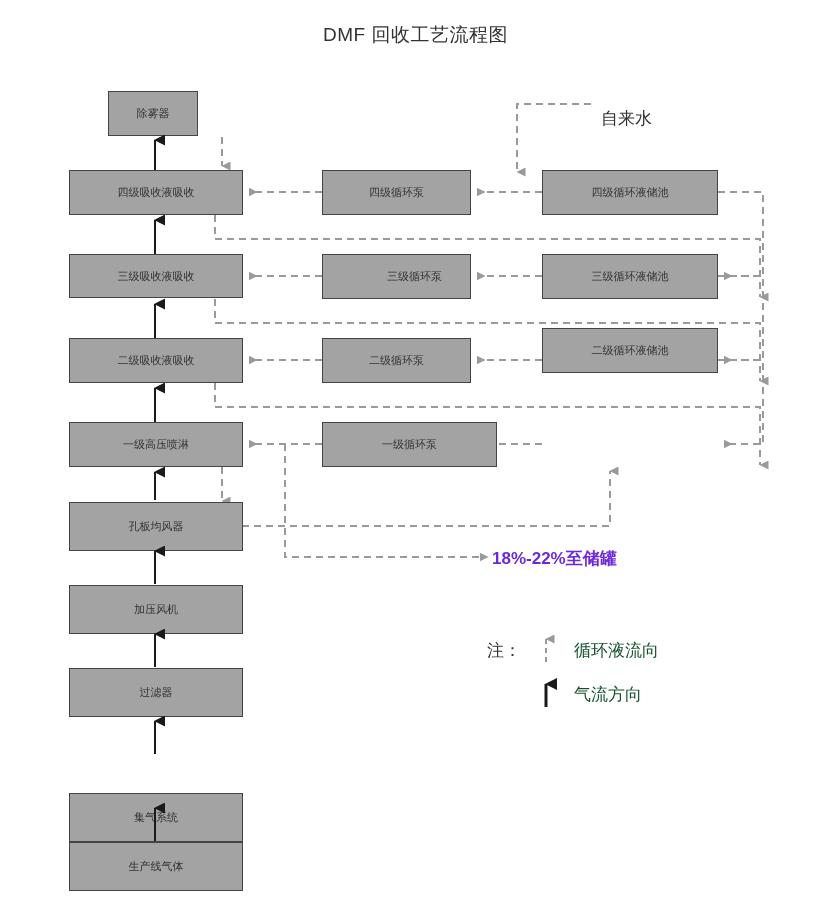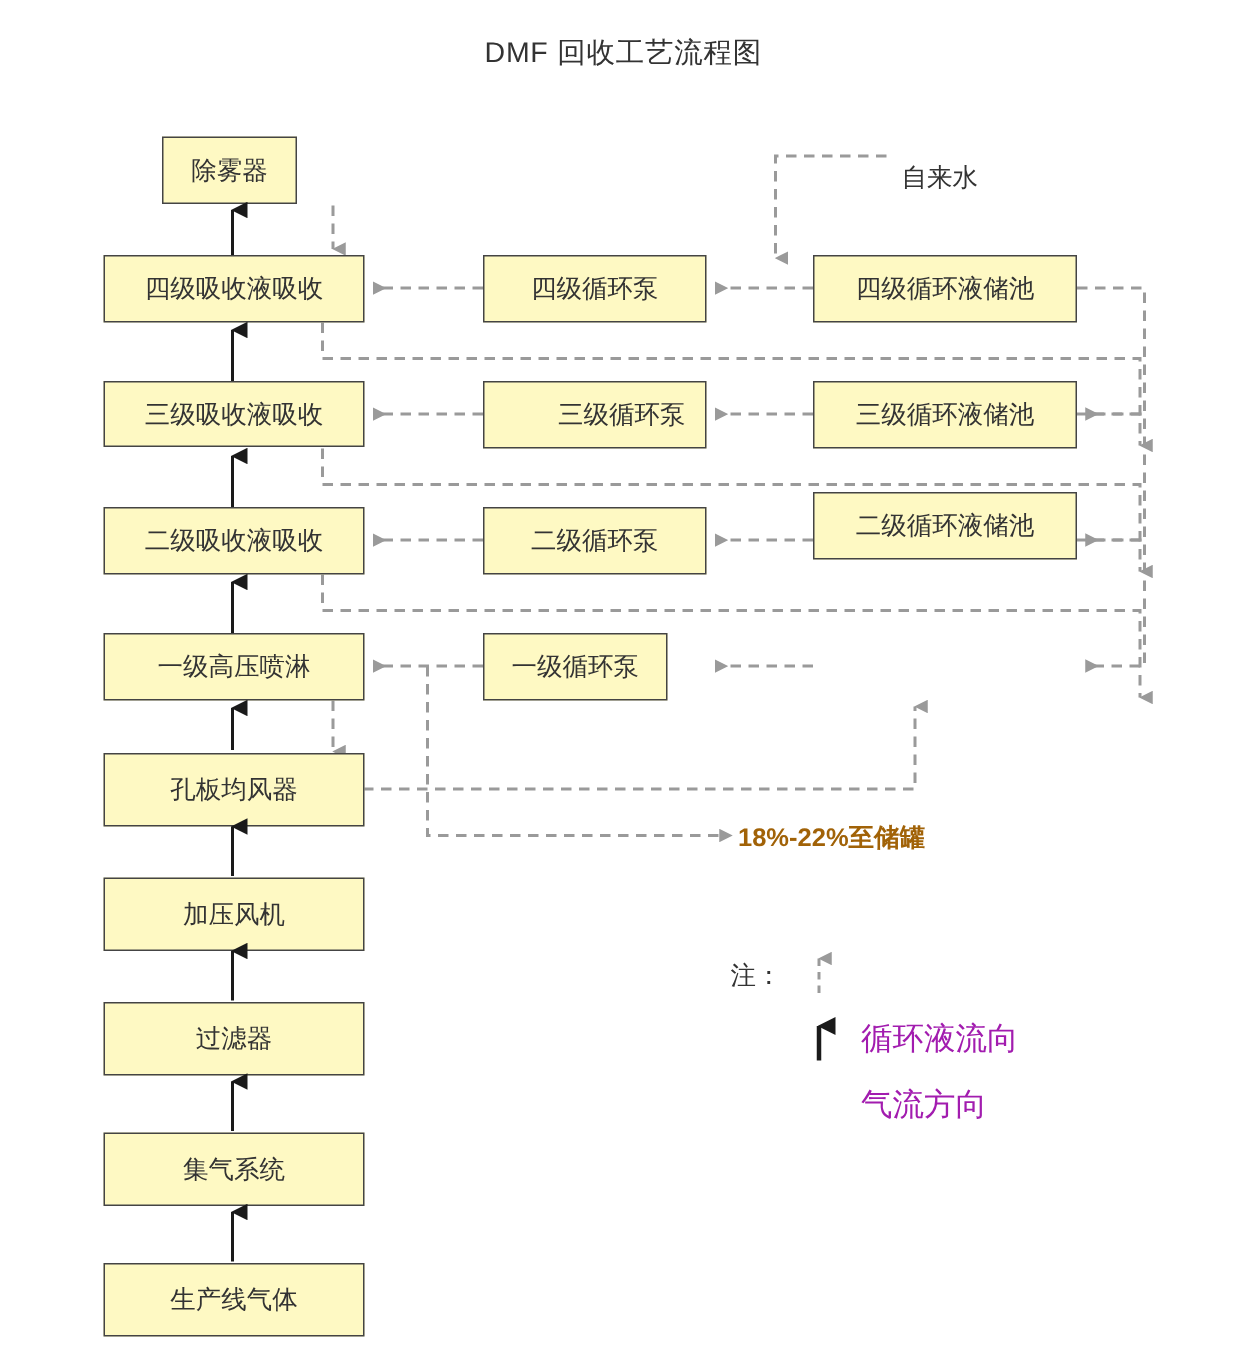--- a/index.html
+++ b/index.html
@@ -6,32 +6,32 @@
   body{width:831px;height:907px;position:relative;
        font-family:"Liberation Sans","DejaVu Sans",sans-serif;
        color:#333;overflow:hidden;}
 
   #canvas{position:absolute;left:0;top:0;width:831px;height:907px;}
 
   .title{position:absolute;left:0;top:22px;width:831px;text-align:center;
          font-size:19px;color:#333;letter-spacing:.5px;}
 
   .node{position:absolute;box-sizing:border-box;border:1.4px solid #444;
-        background:#fef9c3;display:flex;align-items:center;justify-content:center;
-        font-size:17px;color:#333;z-index:3;}
+        background:#a3a3a3;display:flex;align-items:center;justify-content:center;
+        font-size:11px;color:#333;z-index:3;}
 
   .svg-layer{position:absolute;left:0;top:0;width:831px;height:907px;z-index:1;}
   .svg-top{z-index:4;}
 
   .lbl{position:absolute;font-size:17px;color:#333;z-index:5;white-space:nowrap;}
-  .lbl-b{font-weight:bold;color:#a16207;}
+  .lbl-b{font-weight:bold;color:#6d28d9;}
 
   .legend{position:absolute;z-index:5;}
   .legend-title{position:absolute;font-size:17px;color:#333;}
-  .legend-text{position:absolute;font-size:21px;color:#a21caf;white-space:nowrap;margin-top:39px;}
+  .legend-text{position:absolute;font-size:17px;color:#14532d;white-space:nowrap;}
 </style>
 </head>
 <body>
 
 <div id="canvas">
 
   <div class="title">DMF 回收工艺流程图</div>
 
   <svg class="svg-layer" viewBox="0 0 831 907" width="831" height="907">
     <defs>
@@ -117,37 +117,37 @@
   </div>
   <div class="node" style="left:69px;top:502px;width:174px;height:49px;">
     <span>孔板均风器</span>
   </div>
   <div class="node" style="left:69px;top:585px;width:174px;height:49px;">
     <span>加压风机</span>
   </div>
   <div class="node" style="left:69px;top:668px;width:174px;height:49px;">
     <span>过滤器</span>
   </div>
-  <div class="node" style="left:69px;top:755px;width:174px;height:49px;">
+  <div class="node" style="left:69px;top:793px;width:174px;height:49px;">
     <span>集气系统</span>
   </div>
   <div class="node" style="left:69px;top:842px;width:174px;height:49px;font-family:Liberation Mono, monospace;">
     <span>生产线气体</span>
   </div>
 
   <div class="node" style="left:322px;top:170px;width:149px;height:45px;">
     <span>四级循环泵</span>
   </div>
   <div class="node" style="left:322px;top:254px;width:149px;height:45px;padding-left:36px;">
     <span>三级循环泵</span>
   </div>
   <div class="node" style="left:322px;top:338px;width:149px;height:45px;">
     <span>二级循环泵</span>
   </div>
-  <div class="node" style="left:322px;top:422px;width:123px;height:45px;font-family:Liberation Mono, monospace;">
+  <div class="node" style="left:322px;top:422px;width:175px;height:45px;font-family:Liberation Mono, monospace;">
     <span>一级循环泵</span>
   </div>
 
   <div class="node" style="left:542px;top:170px;width:176px;height:45px;">
     <span>四级循环液储池</span>
   </div>
   <div class="node" style="left:542px;top:254px;width:176px;height:45px;">
     <span>三级循环液储池</span>
   </div>
   <div class="node" style="left:542px;top:328px;width:176px;height:45px;">

